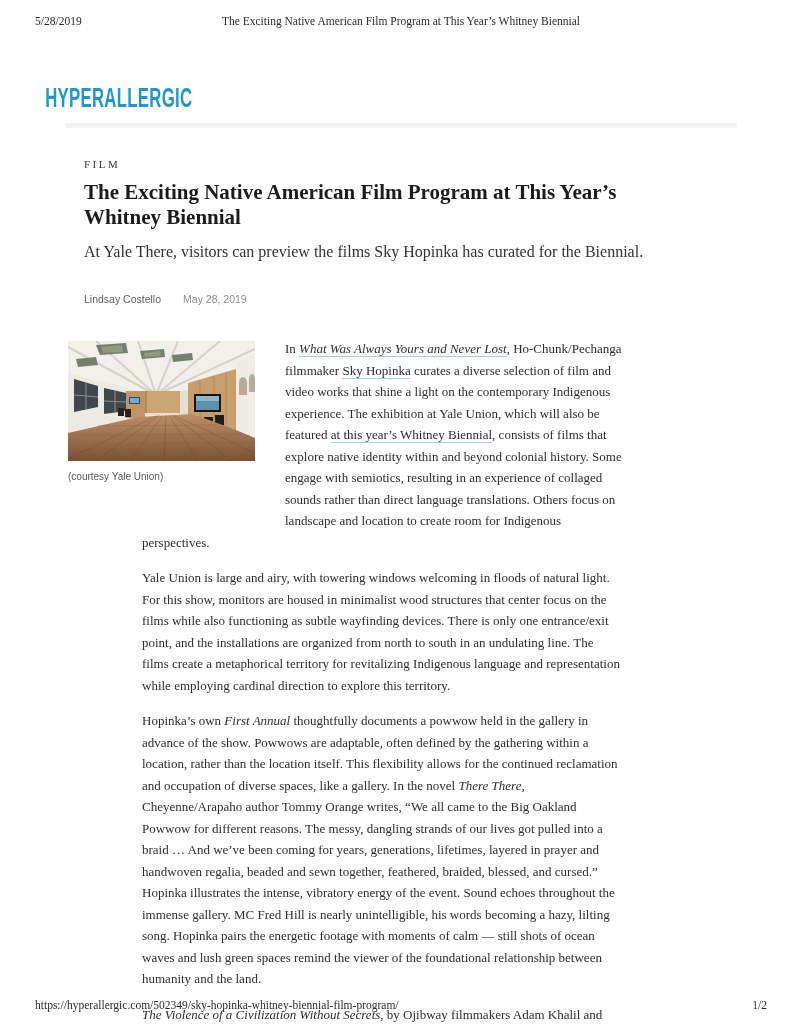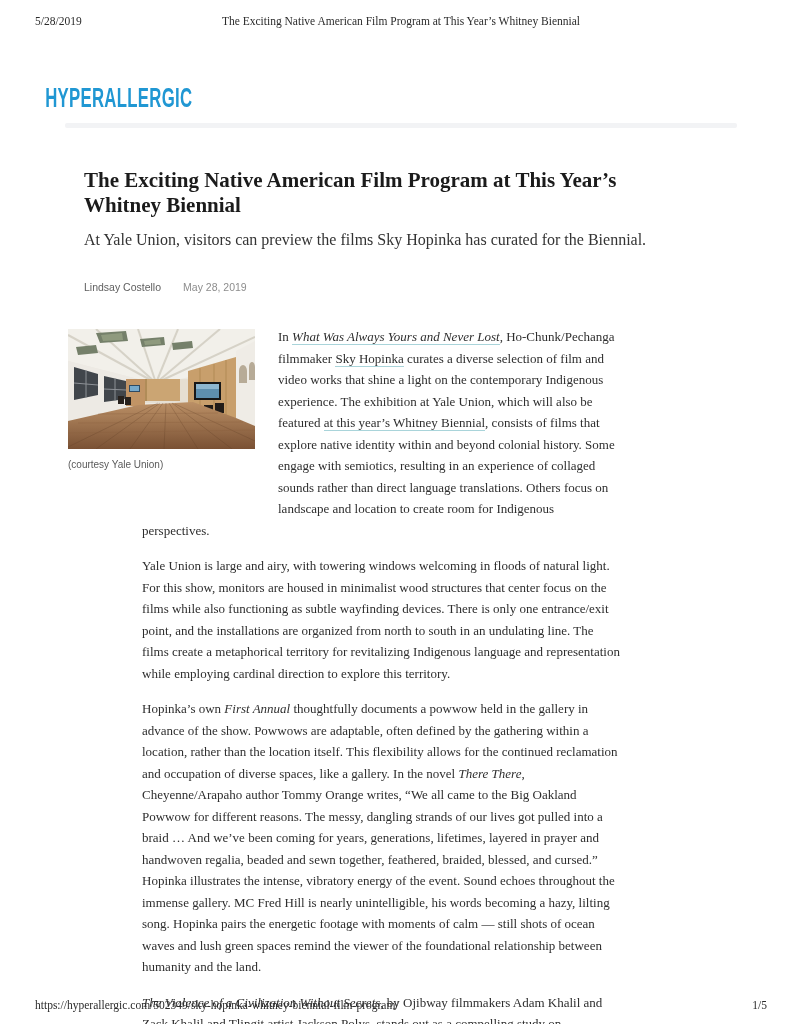--- a/index.html
+++ b/index.html
@@ -31,21 +31,21 @@
     color:#1b1b1b; max-width:578px; }
   .subtitle { margin-top:13px; font-size:16px; color:#333; white-space:nowrap; }
   .byline { margin-top:32px; font-family:"Liberation Sans", sans-serif;
     font-size:10.5px; color:#606060; }
   .byline .bdate { color:#8d8d8d; margin-left:22px; }
 
   .body-col { margin:33px 0 0 58px; width:480px; font-size:13px; line-height:21.5px;
     color:#2e2e2e; }
   .body-col p { margin:0 0 14px 0; }
 
-  figure.photo { float:left; width:187px; margin:3px 23px 30px -74px; padding:0; }
+  figure.photo { float:left; width:187px; margin:3px 30px 30px -74px; padding:0; }
   figure.photo svg { display:block; width:187px; height:120px; }
   figure.photo figcaption { margin-top:5px; font-family:"Liberation Sans", sans-serif;
     font-size:10px; color:#5a5a5a; }
 
   .lnk { border-bottom:1.5px solid #a9d4da; }
   .it  { font-style:italic;margin-top:28px; }
 </style>
 </head>
 <body>
 
@@ -55,22 +55,23 @@
     <span class="ph-date">5/28/2019</span>
     <div class="ph-title">The Exciting Native American Film Program at This Year’s Whitney Biennial</div>
   </div>
 
   <div class="masthead">
     <span class="logo" style="color: rgb(32, 151, 211);">HYPERALLERGIC</span>
   </div>
   <div class="divider"></div>
 
   <div class="article">
+    <div class="category">FILM</div>
     <h1 class="headline">The Exciting Native American Film Program at This Year’s Whitney Biennial</h1>
-    <div class="subtitle">At Yale Union, visitors can preview the films Sky Hopinka has curated for the Biennial.</div>
+    <div class="subtitle">At Yale There, visitors can preview the films Sky Hopinka has curated for the Biennial.</div>
     <div class="byline">
       <span>Lindsay Costello</span><span class="bdate">May 28, 2019</span>
     </div>
 
     <div class="body-col">
       <figure class="photo">
         <svg viewBox="0 0 187 120" aria-hidden="true">
           <defs>
             <linearGradient id="floorG" x1="0" y1="0" x2="0" y2="1">
               <stop offset="0" stop-color="#bb9066"></stop>
@@ -173,16 +174,16 @@
 
     <p><span>In </span><span class="lnk it" style="border-bottom-color: rgb(169, 212, 218);">What Was Always Yours and Never Lost</span><span>, Ho-Chunk/Pechanga filmmaker </span><span class="lnk" style="border-bottom-color: rgb(169, 212, 218);">Sky Hopinka</span><span> curates a diverse selection of film and video works that shine a light on the contemporary Indigenous experience. The exhibition at Yale Union, which will also be featured </span><span class="lnk" style="border-bottom-color: rgb(169, 212, 218);">at this year’s Whitney Biennial</span><span>, consists of films that explore native identity within and beyond colonial history. Some engage with semiotics, resulting in an experience of collaged sounds rather than direct language translations. Others focus on landscape and location to create room for Indigenous perspectives.</span></p>
         <p><span>Yale Union is large and airy, with towering windows welcoming in floods of natural light. For this show, monitors are housed in minimalist wood structures that center focus on the films while also functioning as subtle wayfinding devices. There is only one entrance/exit point, and the installations are organized from north to south in an undulating line. The films create a metaphorical territory for revitalizing Indigenous language and representation while employing cardinal direction to explore this territory.</span></p>
         <p><span>Hopinka’s own </span><span class="it">First Annual</span><span> thoughtfully documents a powwow held in the gallery in advance of the show. Powwows are adaptable, often defined by the gathering within a location, rather than the location itself. This flexibility allows for the continued reclamation and occupation of diverse spaces, like a gallery. In the novel </span><span class="it">There There</span><span>, Cheyenne/Arapaho author Tommy Orange writes, “We all came to the Big Oakland Powwow for different reasons. The messy, dangling strands of our lives got pulled into a braid … And we’ve been coming for years, generations, lifetimes, layered in prayer and handwoven regalia, beaded and sewn together, feathered, braided, blessed, and cursed.” Hopinka illustrates the intense, vibratory energy of the event. Sound echoes throughout the immense gallery. MC Fred Hill is nearly unintelligible, his words becoming a hazy, lilting song. Hopinka pairs the energetic footage with moments of calm — still shots of ocean waves and lush green spaces remind the viewer of the foundational relationship between humanity and the land.</span></p>
         <p><span class="it">The Violence of a Civilization Without Secrets</span><span>, by Ojibway filmmakers Adam Khalil and Zack Khalil and Tlingit artist Jackson Polys, stands out as a compelling study on indigeneity and the claiming/reclaiming of something lost. It deconstructs the aftermath of the 1996 </span></p>
       </div>
   </div>
 
   <div class="print-footer">
     <span>https://hyperallergic.com/502349/sky-hopinka-whitney-biennial-film-program/</span>
-    <span>1/5</span>
+    <span>1/2</span>
   </div>
 
 </div>
 
 </body></html>

